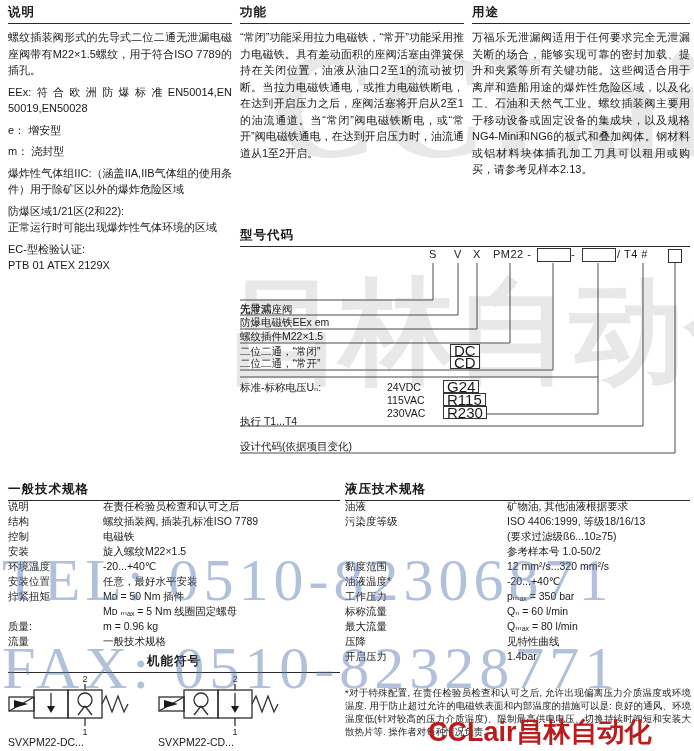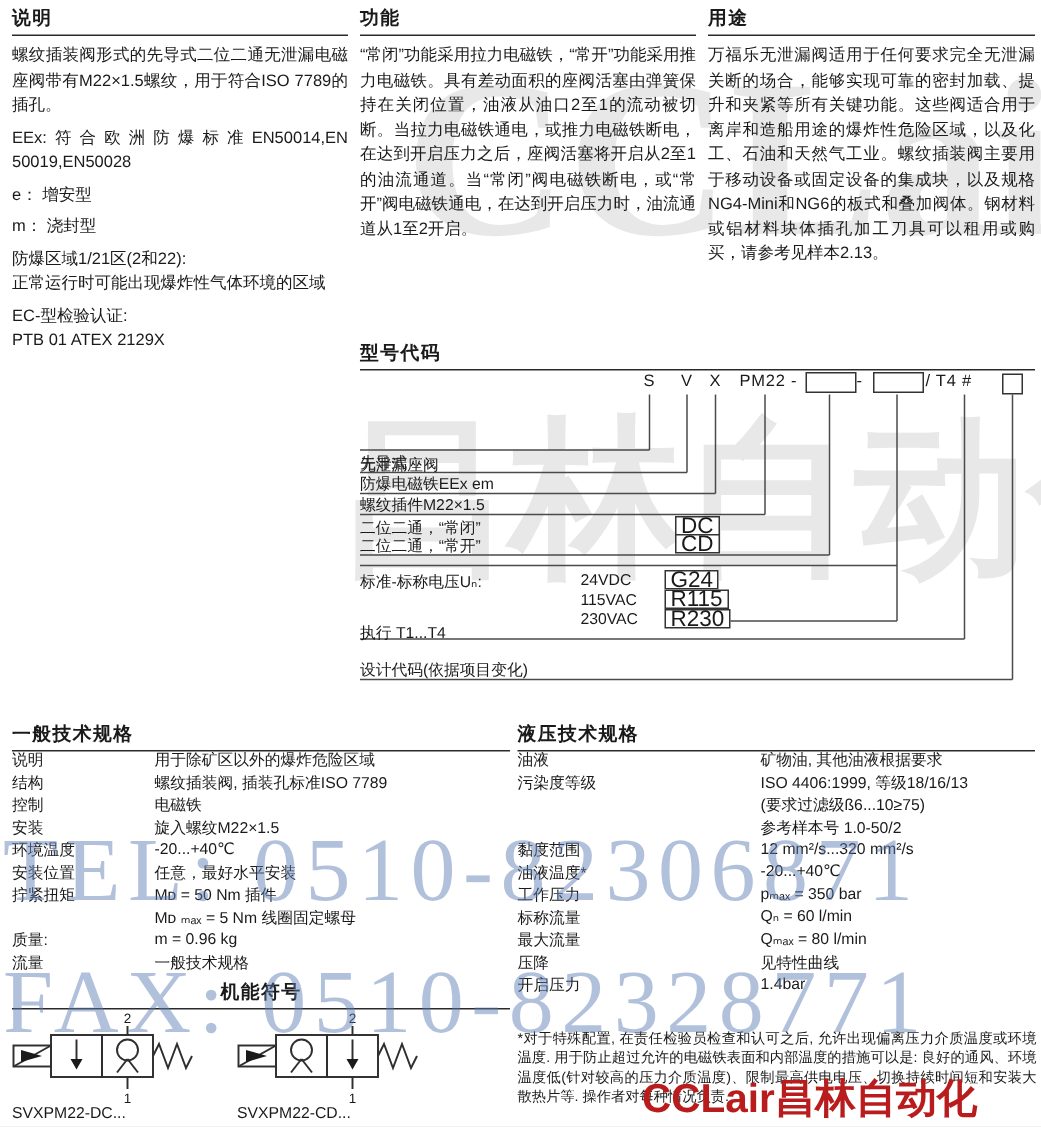--- a/index.html
+++ b/index.html
@@ -47,20 +47,21 @@
   <div class="abs wm-blue" style="left:2px;top:634px;">FAX: 0510-82328771</div>
 
   <div class="abs wm-footer" style="left:428px;top:714px;">CCLair昌林自动化</div>
 
   <div class="abs col z1" style="left:8px;top:4px;width:224px;">
     <div class="h">说明</div>
     <p>螺纹插装阀形式的先导式二位二通无泄漏电磁座阀带有M22×1.5螺纹，用于符合ISO 7789的插孔。</p>
     <p>EEx:符合欧洲防爆标准EN50014,EN 50019,EN50028</p>
     <p>e： 增安型</p>
     <p>m： 浇封型</p>
+    <p>爆炸性气体组IIC:（涵盖IIA,IIB气体组的使用条件）用于除矿区以外的爆炸危险区域</p>
     <p style="margin-bottom:0">防爆区域1/21区(2和22):</p>
     <p>正常运行时可能出现爆炸性气体环境的区域</p>
     <p style="margin-bottom:0">EC-型检验认证:</p>
     <p>PTB 01 ATEX 2129X</p>
   </div>
 
   <div class="abs col z1" style="left:240px;top:4px;width:224px;">
     <div class="h">功能</div>
     <p>“常闭”功能采用拉力电磁铁，“常开”功能采用推力电磁铁。具有差动面积的座阀活塞由弹簧保持在关闭位置，油液从油口2至1的流动被切断。当拉力电磁铁通电，或推力电磁铁断电，在达到开启压力之后，座阀活塞将开启从2至1的油流通道。当“常闭”阀电磁铁断电，或“常开”阀电磁铁通电，在达到开启压力时，油流通道从1至2开启。</p>
   </div>
@@ -118,21 +119,21 @@
   <span class="abs cbox z1" style="left:443px;top:380px;">G24</span>
   <span class="abs tlabel z1" style="left:387px;top:394px;">115VAC</span>
   <span class="abs cbox z1" style="left:443px;top:393px;">R115</span>
   <span class="abs tlabel z1" style="left:387px;top:407px;">230VAC</span>
   <span class="abs cbox z1" style="left:443px;top:406px;">R230</span>
 
   <div class="abs tlabel z1" style="left:240px;top:415px;">执行  T1...T4</div>
   <div class="abs tlabel z1" style="left:240px;top:440px;">设计代码(依据项目变化)</div>
 
   <div class="abs h z1" style="left:8px;top:481px;width:332px;">一般技术规格</div>
-  <div class="abs srow z1" style="left:8px;top:500px;"><span class="lbl">说明</span><span>用于除矿区以外的爆炸危险区域</span></div>
+  <div class="abs srow z1" style="left:8px;top:500px;"><span class="lbl">说明</span><span>在责任检验员检查和认可之后</span></div>
   <div class="abs srow z1" style="left:8px;top:515px;"><span class="lbl">结构</span><span>螺纹插装阀, 插装孔标准ISO 7789</span></div>
   <div class="abs srow z1" style="left:8px;top:530px;"><span class="lbl">控制</span><span>电磁铁</span></div>
   <div class="abs srow z1" style="left:8px;top:545px;"><span class="lbl">安装</span><span>旋入螺纹M22×1.5</span></div>
   <div class="abs srow z1" style="left:8px;top:560px;"><span class="lbl">环境温度</span><span>-20...+40℃</span></div>
   <div class="abs srow z1" style="left:8px;top:575px;"><span class="lbl">安装位置</span><span>任意，最好水平安装</span></div>
   <div class="abs srow z1" style="left:8px;top:590px;"><span class="lbl">拧紧扭矩</span><span>Mᴅ = 50 Nm  插件</span></div>
   <div class="abs srow z1" style="left:8px;top:605px;"><span class="lbl"></span><span>Mᴅ ₘₐₓ = 5 Nm  线圈固定螺母</span></div>
   <div class="abs srow z1" style="left:8px;top:620px;"><span class="lbl">质量:</span><span>m = 0.96 kg</span></div>
   <div class="abs srow z1" style="left:8px;top:635px;"><span class="lbl">流量</span><span>一般技术规格</span></div>
 

